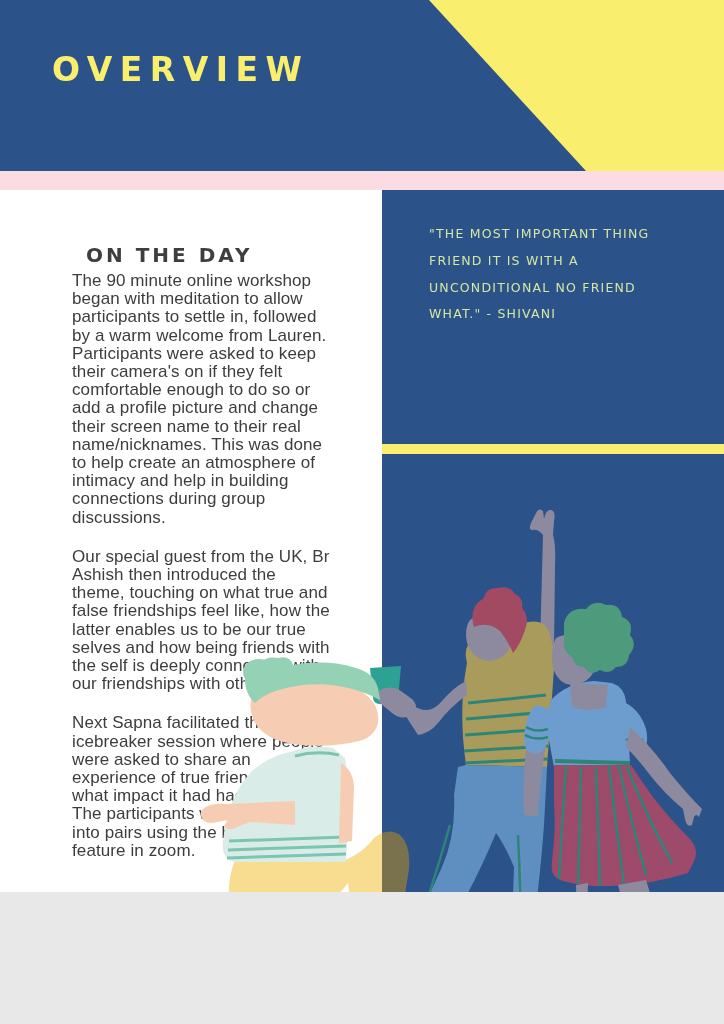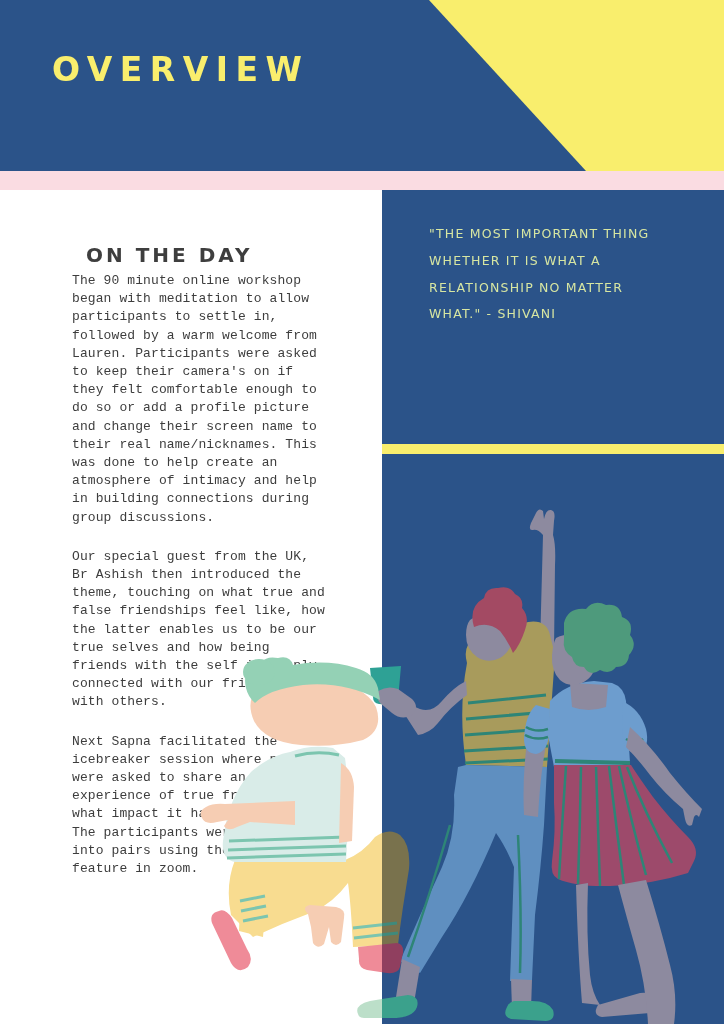--- a/index.html
+++ b/index.html
@@ -1,38 +1,38 @@
 <!DOCTYPE html>
 <html><head>
 <meta charset="utf-8">
 <style>
   html,body{margin:0;padding:0;background:#e8e8e8;}
-  .page{position:relative;width:724px;height:1024px;background:#ffffff;overflow:hidden;
+  .page{position:relative;width:724px;height:892px;background:#ffffff;overflow:hidden;
         font-family:"Liberation Sans",sans-serif;margin:0 auto;}
   
   .header{position:absolute;left:0;top:0;width:724px;height:171px;background:#2b5389;}
   .accent-triangle{position:absolute;left:0;top:0;width:724px;height:171px;background:#f9ee6d;
         clip-path:polygon(429px 0,724px 0,724px 171px,586px 171px);}
   .page-title{position:absolute;left:52px;top:50px;margin:0;
         font-family:"DejaVu Sans",sans-serif;font-weight:bold;font-size:33px;
         letter-spacing:7.5px;color:#f9ee6d;}
   .pink-stripe{position:absolute;left:0;top:171px;width:724px;height:19px;background:#fadce2;}
   
   .blue-panel{position:absolute;left:382px;top:190px;width:342px;height:834px;background:#2b5389;}
   .yellow-divider{position:absolute;left:382px;top:444px;width:342px;height:10px;background:#f9ee6d;}
   .quote-block{position:absolute;left:429px;top:221px;width:262px;}
   .quote-line{font-family:"DejaVu Sans",sans-serif;font-size:12.5px;line-height:26.8px;
         letter-spacing:1.2px;color:#d7e6a2;white-space:nowrap;}
   
   .section-heading{position:absolute;left:72px;top:229px;margin:14px;
         font-family:"DejaVu Sans",sans-serif;font-weight:bold;font-size:20px;
         letter-spacing:3px;color:#3e3e3e;}
   .body-copy{position:absolute;left:72px;top:272px;width:258px;}
-  .body-copy p{margin:0 0 21px 0;font-size:13px;line-height:18.2px;color:#3d3d3d;
-        letter-spacing:0.1px;font-family:Liberation Mono, monospace;}
+  .body-copy p{margin:0 0 21px 0;font-size:17px;line-height:18.2px;color:#3d3d3d;
+        letter-spacing:0.1px;}
   
   .dancers{position:absolute;left:350px;top:495px;width:374px;height:529px;}
   .kneeler{position:absolute;left:195px;top:655px;width:235px;height:325px;}
   .dskin{fill:#8d8a9f}.dhair{fill:#a34a63}.dshirt{fill:#a89b5c}.dpants{fill:#5f8fc0}
   .dcup{fill:#2ea195}.dshoe{fill:#3ba18c}.dshoe2{fill:#bcdfc9}.dghair{fill:#4e9a7c}
   .dtop{fill:#6d9dce}.dskirt{fill:#9d4a6b}.dline{stroke:#2e8577;fill:none}
   .kfw .kpants,.kfw .kshin{fill:#f8dc90}.kfw .kshoe{fill:#ef8b98}.kfw .kshirt{fill:#d9ece8}
   .kfw .kskin{fill:#f6cdb3}.kfw .khair{fill:#94d1b5}.kfw .ktline{stroke:#7cc5af;fill:none}
   .kfb .kpants,.kfb .kshin{fill:#79724d}.kfb .kshoe{fill:#903f5f}.kfb .kshirt{fill:#9cb4bb}
   .kfb .kskin{fill:#8d8298}.kfb .khair{fill:#55907f}.kfb .ktline{stroke:#3f8a7c;fill:none}
@@ -47,22 +47,22 @@
     <h1 class="page-title">OVERVIEW</h1>
   </div>
 
   <div class="pink-stripe"></div>
 
   <div class="blue-panel"></div>
   <div class="yellow-divider"></div>
 
   <div class="quote-block">
     <div class="quote-line">"THE MOST IMPORTANT THING</div>
-    <div class="quote-line">WHETHER IT IS WHAT A</div>
-    <div class="quote-line">RELATIONSHIP NO MATTER</div>
+    <div class="quote-line">FRIEND IT IS WITH A</div>
+    <div class="quote-line">UNCONDITIONAL NO FRIEND</div>
     <div class="quote-line">WHAT." - SHIVANI</div>
   </div>
 
   <h2 class="section-heading">ON THE DAY</h2>
 
   <div class="body-copy">
     <p>The 90 minute online workshop began with meditation to allow participants to settle in, followed by a warm welcome from Lauren. Participants were asked to keep their camera's on if they felt comfortable enough to do so or add a profile picture and change their screen name to their real name/nicknames. This was done to help create an atmosphere of intimacy and help in building connections during group discussions.</p>
     <p>Our special guest from the UK, Br Ashish then introduced the theme, touching on what true and false friendships feel like, how the latter enables us to be our true selves and how being friends with the self is deeply connected with our friendships with others.</p>
     <p>Next Sapna facilitated the icebreaker session where people were asked to share an experience of true friendship &amp; what impact it had had on them. The participants were grouped into pairs using the breakout feature in zoom.</p>
   </div>

